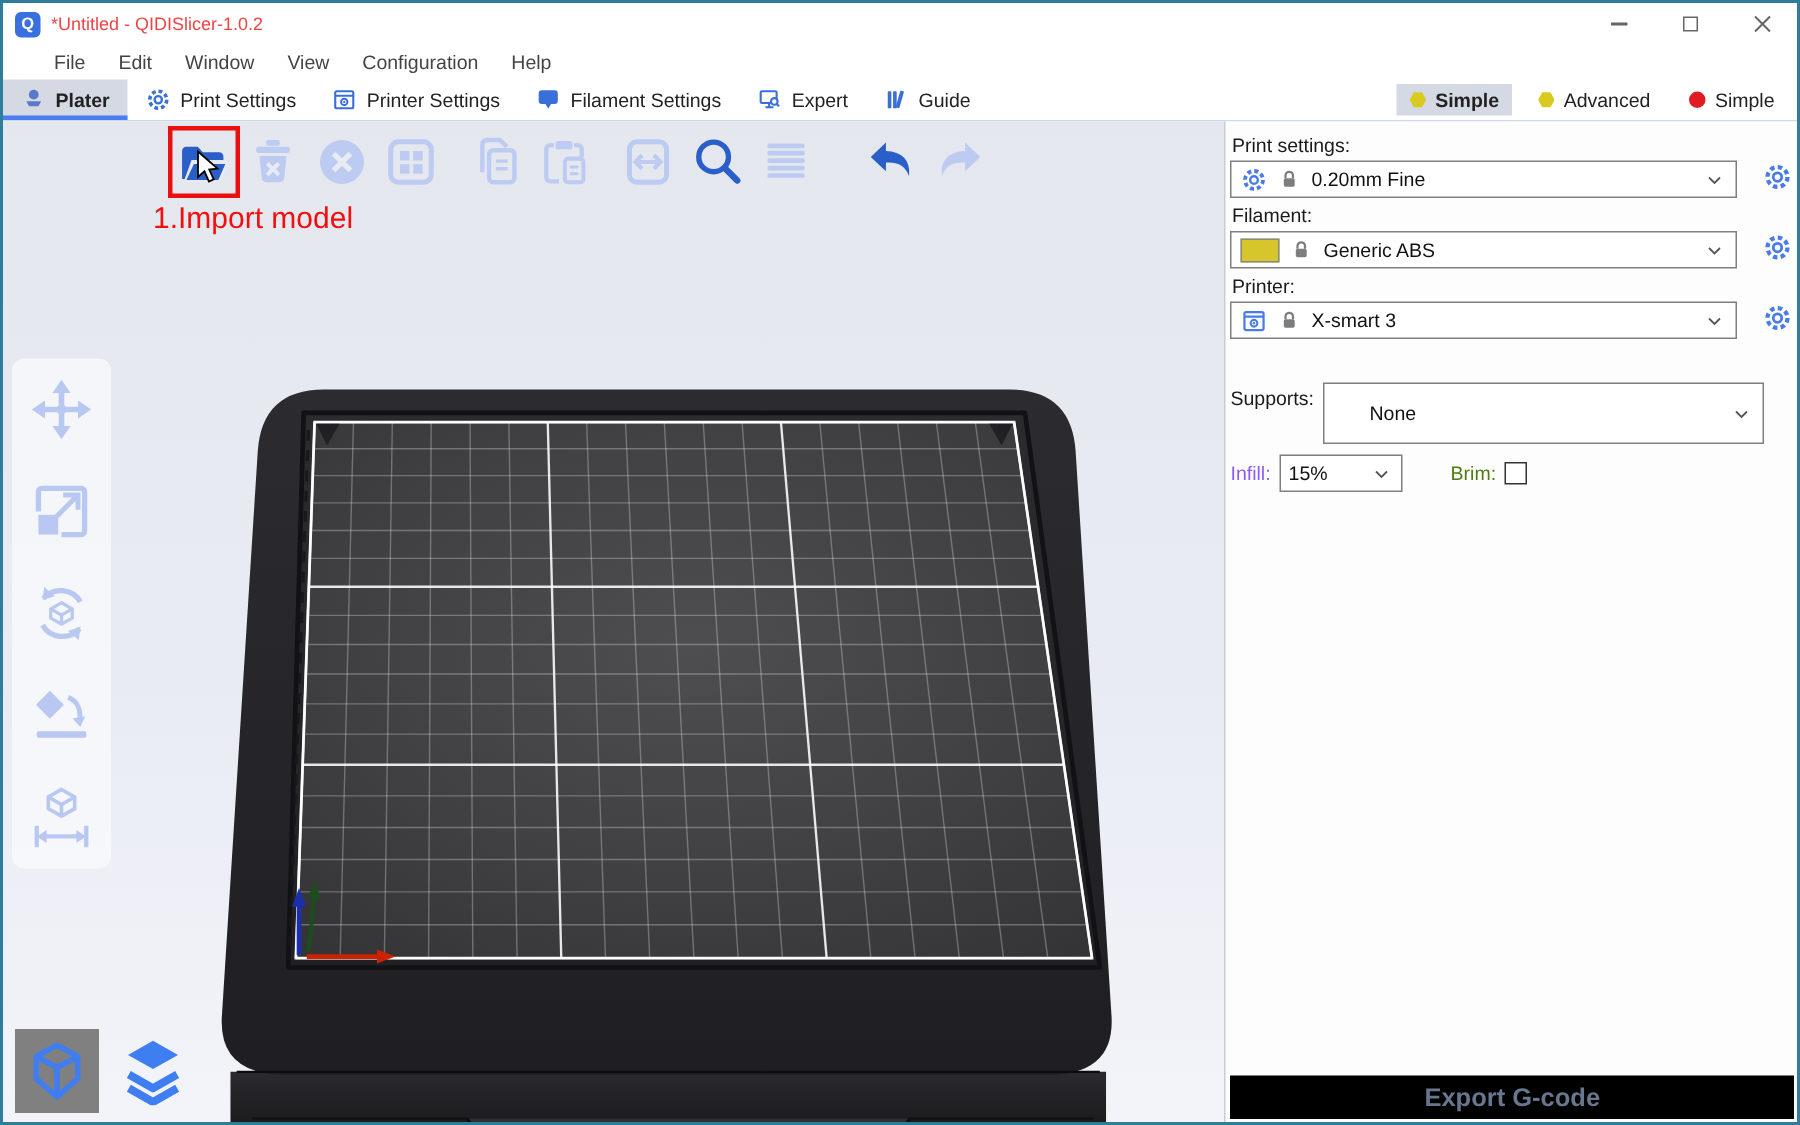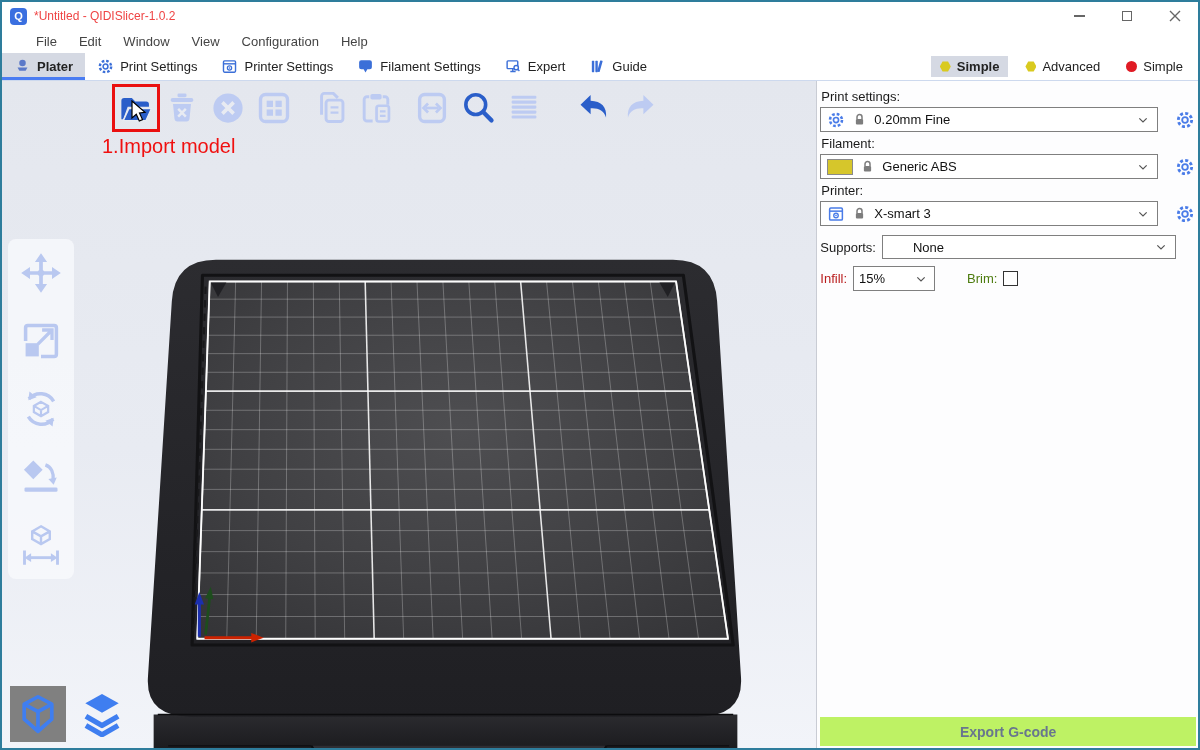--- a/index.html
+++ b/index.html
@@ -57,36 +57,36 @@
 
   
   .viewbar { position:absolute; left:8px; bottom:6px; display:flex; gap:8px; z-index:3; }
   .vb-btn { width:56px; height:56px; display:flex; align-items:center; justify-content:center; background:transparent; border:none; color:#3f7ef0; }
   .vb-btn.active { background:#808080; }
   .vb-btn svg { width:46px; height:46px; }
 
   
   .panel { width:412px; border-left:1px solid #c9ccd4; background:#fdfdfe; display:flex; flex-direction:column; padding:4px 2px 2px 3px; }
   .sec-label { font-size:13px; color:#1a1a1a; margin:4px 1px 3px; }
-  .dd-row { display:flex; align-items:center; gap:16px; }
+  .dd-row { display:flex; gap:16px; }
   .dropdown { flex:1; height:25px; border:1px solid #7f7f7f; background:#fff; display:flex; align-items:center; gap:7px; padding:0 6px; }
   .dropdown .dd-text { font-size:13px; color:#111; flex:1; white-space:nowrap; overflow:hidden; }
   .dd-chev { color:#555; flex:0 0 auto; display:flex; }
   .dd-icon { display:flex; color:#4a7ce8; }
   .lock { display:flex; color:#7d7d7d; }
   .gear-btn { width:22px; height:22px; border:none; background:none; color:#4a7ce8; display:flex; align-items:center; justify-content:center; padding:0; }
   .swatch { width:26px; height:16px; border:1px solid #8a8a8a; flex:0 0 auto; }
   .simple-row { display:flex; align-items:center; margin-top:9px; gap:6px; }
   .simple-row .lbl { font-size:13px; color:#1a1a1a; }
-  .dd-supports { height:24px; }
+  .dd-supports { height:41px;margin-top:20px; }
   .infill-row { display:flex; align-items:center; margin-top:7px; gap:6px; }
   .dd-infill { flex:0 0 82px; height:25px; border:1px solid #7f7f7f; background:#fff; display:flex; align-items:center; padding:0 5px; gap:4px; }
   .brim-lbl { margin-left:26px; font-size:13px; color:#4d7c0f; }
   .checkbox { width:15px; height:15px; border:1.5px solid #333; background:#fff; }
-  .export-btn { margin-top:auto; height:29px; background:#bef264; border:none; font-family:"Liberation Sans",sans-serif; font-size:14px; font-weight:bold; color:#68768e; width:100%; }
+  .export-btn { margin-top:auto; height:29px; background:#000000; border:none; font-family:"Liberation Sans",sans-serif; font-size:17px; font-weight:bold; color:#68768e; width:100%; }
 
   svg { display:block; }
 </style>
 </head>
 <body>
 
 <svg width="0" height="0" style="position:absolute">
   <defs>
     <symbol id="sym-gear" viewBox="0 0 24 24">
       <circle cx="12" cy="12" r="8" fill="none" stroke="currentColor" stroke-width="3.4" stroke-dasharray="3.6 2.68"></circle>
@@ -597,21 +597,21 @@
           <span class="dd-text" style="padding-left:24px">None</span>
           <span class="dd-chev">
               <svg width="16" height="16">
                 <use href="#sym-chev"></use>
               </svg>
             </span>
         </div>
       </div>
 
       <div class="infill-row">
-        <span class="lbl" style="font-size:13px;color:#b91c1c">Infill:</span>
+        <span class="lbl" style="font-size:13px;color:#8b5cf6">Infill:</span>
         <div class="dd-infill">
           <span class="dd-text" style="flex:1;font-size:13px;color:#111">15%</span>
           <span class="dd-chev">
               <svg width="16" height="16">
                 <use href="#sym-chev"></use>
               </svg>
             </span>
         </div>
         <span class="brim-lbl">Brim:</span>
         <div class="checkbox"></div>

